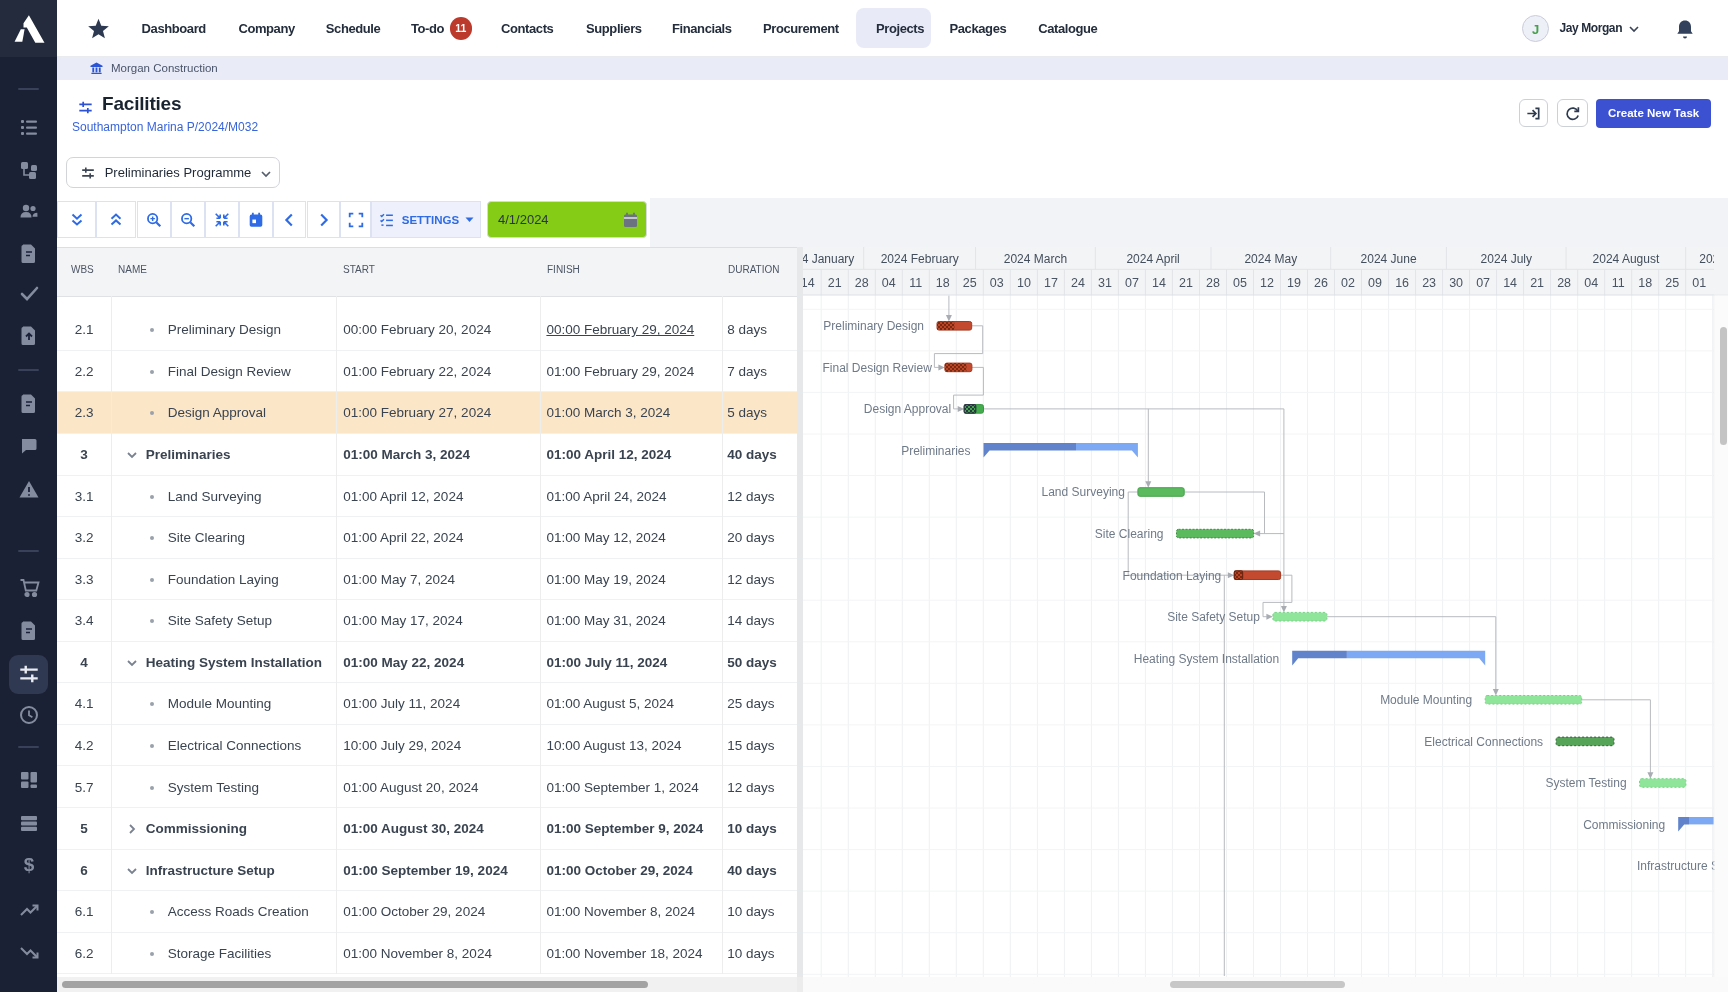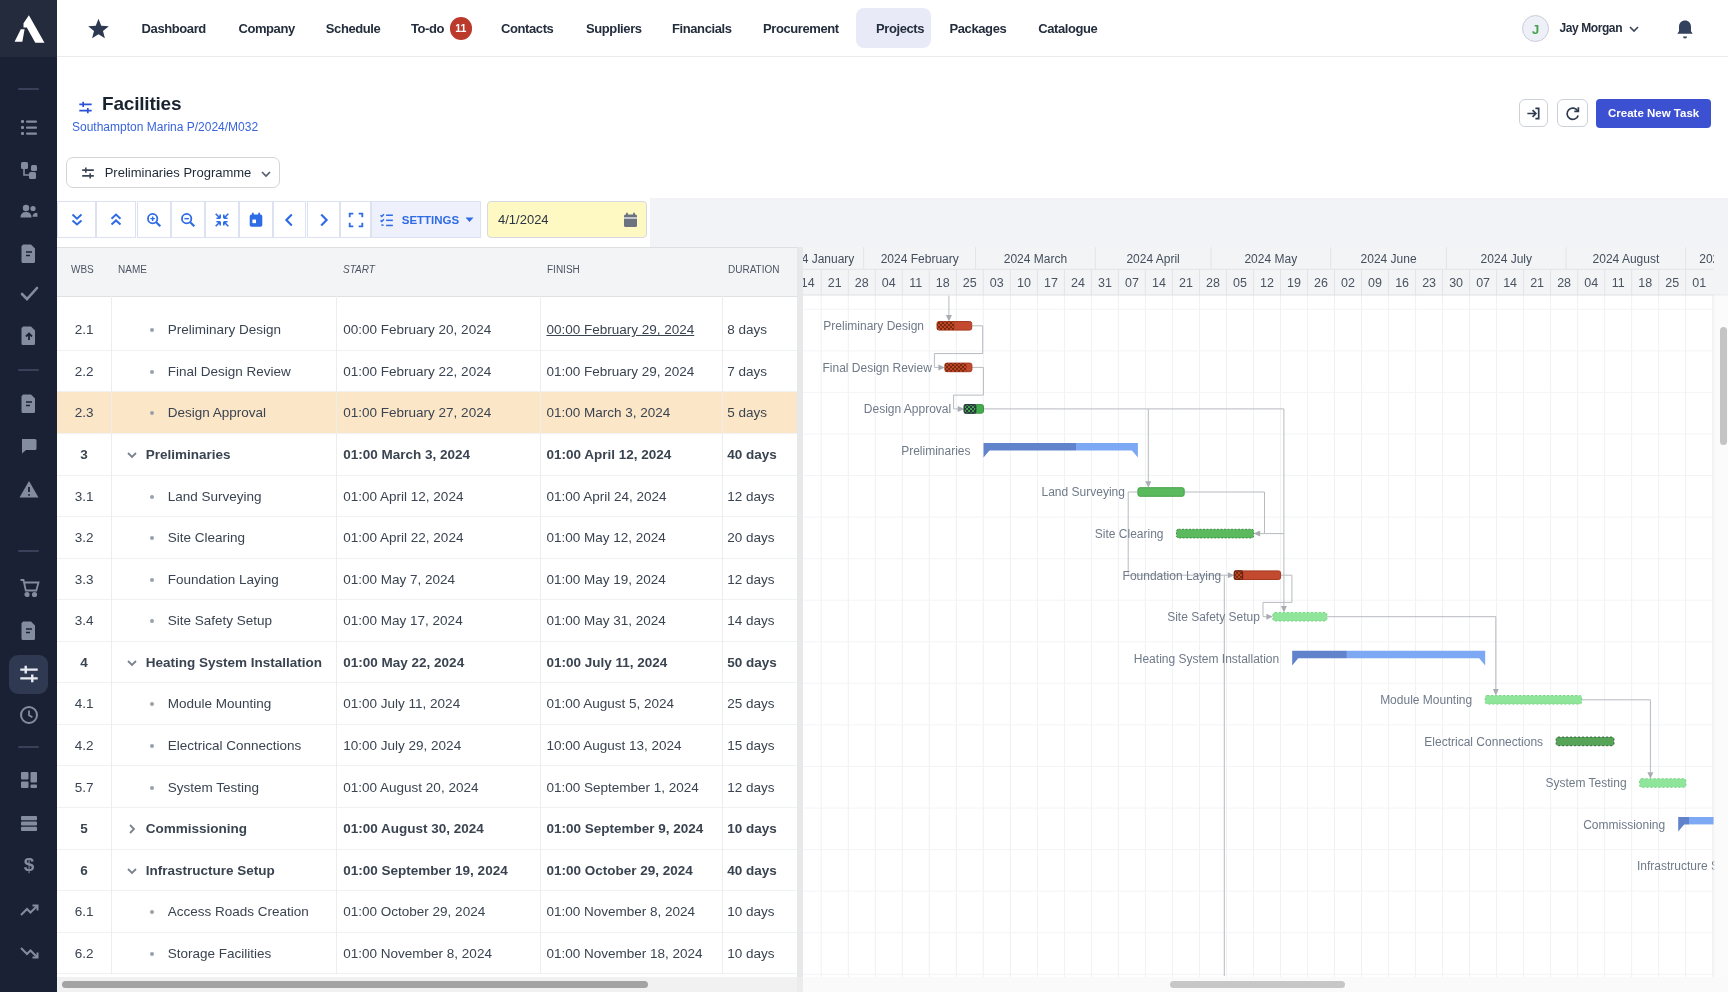--- a/index.html
+++ b/index.html
@@ -174,20 +174,26 @@
   <span class="nitem" style="left:1502.4px;font-size:12px;">Jay Morgan</span>
   <svg class="abs" style="left:1571px;top:24px;" width="12" height="10" viewBox="0 0 12 10">
     <path d="M2 3 l4 4 4-4" fill="none" stroke="#3a4456" stroke-width="1.6"></path>
       </svg>
   <svg class="abs" style="left:1619px;top:19px;" width="18" height="21" viewBox="0 0 18 21">
     <path d="M9 1.5 c3.6 0 6 2.6 6 6.2 v4.5 l1.7 2.6 H1.3 L3 12.2 V7.7 c0 -3.6 2.4 -6.2 6 -6.2 z" fill="#33415c"></path>
     <path d="M7 17.5 a2 2 0 0 0 4 0 z" fill="#33415c"></path>
       </svg>
 </div>
 
+<div id="crumb">
+  <svg class="abs" style="left:33px;top:5px;" width="13" height="13" viewBox="0 0 14 14">
+    <path d="M7 0.5 L13.5 4 v1.5 h-13 V4 Z M1.5 11.5 h11 V13 h-11 z M2.5 6 h2 v5 h-2 z M6 6 h2 v5 h-2 z M9.5 6 h2 v5 h-2 z" fill="#2b55d8"></path>
+      </svg>
+  <span class="abs" style="left:54px;top:5px;font-size:11.5px;color:#49536a;">Morgan Construction</span>
+</div>
 
 <svg class="abs" style="left:77px;top:99px;" width="17" height="17" viewBox="0 0 22 22">
       <path d="M3 7 h16 M3 15 h16" stroke="#2b52d6" stroke-width="2.2"></path>
       <path d="M8 3.5 v7 M14 11.5 v7" stroke="#2b52d6" stroke-width="2.2"></path>
     </svg>
 <span class="abs" style="left:102px;top:93px;font-size:19px;font-weight:bold;color:#1a2330;letter-spacing:-0.2px;">Facilities</span>
 <span class="abs" style="left:72px;top:120px;font-size:12px;color:#3964da;">Southampton Marina P/2024/M032</span>
 
 <div class="hbtn" style="left:1518.7px;width:29.4px;">
   <svg width="17" height="17" viewBox="0 0 18 18">
@@ -279,35 +285,35 @@
           <path d="M9.5 11 h8"></path>
           <path d="M4 16.6 h2.5"></path>
           <path d="M9.5 17 h8"></path>
         </g>
       </svg>
       <span style="color:#2e6be5;font-size:11.5px;font-weight:bold;">SETTINGS</span>
   <svg width="9" height="6" viewBox="0 0 9 6" style="margin-left:6px;">
         <path d="M0.5 0.5 L4.5 5 L8.5 0.5" fill="#2e6be5"></path>
       </svg>
 </div>
-<div class="abs" style="left:487px;top:200.8px;width:159.6px;height:37.7px;border:1px solid #d6d9de;border-radius:4px;background:#fef9c3;text-decoration:underline;">
+<div class="abs" style="left:487px;top:200.8px;width:159.6px;height:37.7px;border:1px solid #d6d9de;border-radius:4px;background:#84cc16;text-decoration:underline;">
   <span class="abs" style="left:10px;top:10px;font-size:13px;color:#2b3442;">4/1/2024</span>
   <svg class="abs" style="left:135px;top:10px;" width="15" height="16" viewBox="0 0 15 16">
     <rect x="1" y="2.5" width="13" height="12.5" rx="1.5" fill="#6b7280"></rect>
     <path d="M4 0.8 v3.4 M11 0.8 v3.4" stroke="#6b7280" stroke-width="1.8"></path>
     <path d="M1 6 h13" stroke="#fff" stroke-width="1.2"></path>
       </svg>
 </div>
 <div class="abs" style="left:650px;top:198px;width:1078px;height:49px;background:#f2f3f6;"></div>
 
 <div id="tbl">
   <div id="thead">
     <span style="left:14px;">WBS</span>
         <span style="left:61px;">NAME</span>
-    <span style="left:286px;font-style:italic;">START</span>
+    <span style="left:286px;">START</span>
         <span style="left:490px;">FINISH</span>
     <span style="left:671px;">DURATION</span>
   </div>
   <div style="position:absolute;left:0;top:48.7px;width:740px;height:13.6px;overflow:hidden;">
     <div class="trow" style="top:-28px;font-weight:bold;border-bottom:none;">
       <span class="c-wbs">2</span>
       <svg class="chev" viewBox="0 0 16 16">
             <path d="M4 6 L8 10 L12 6" fill="none" stroke="#7a828f" stroke-width="1.8"></path>
           </svg>
       <span style="position:absolute;left:88.7px;">Design</span>

